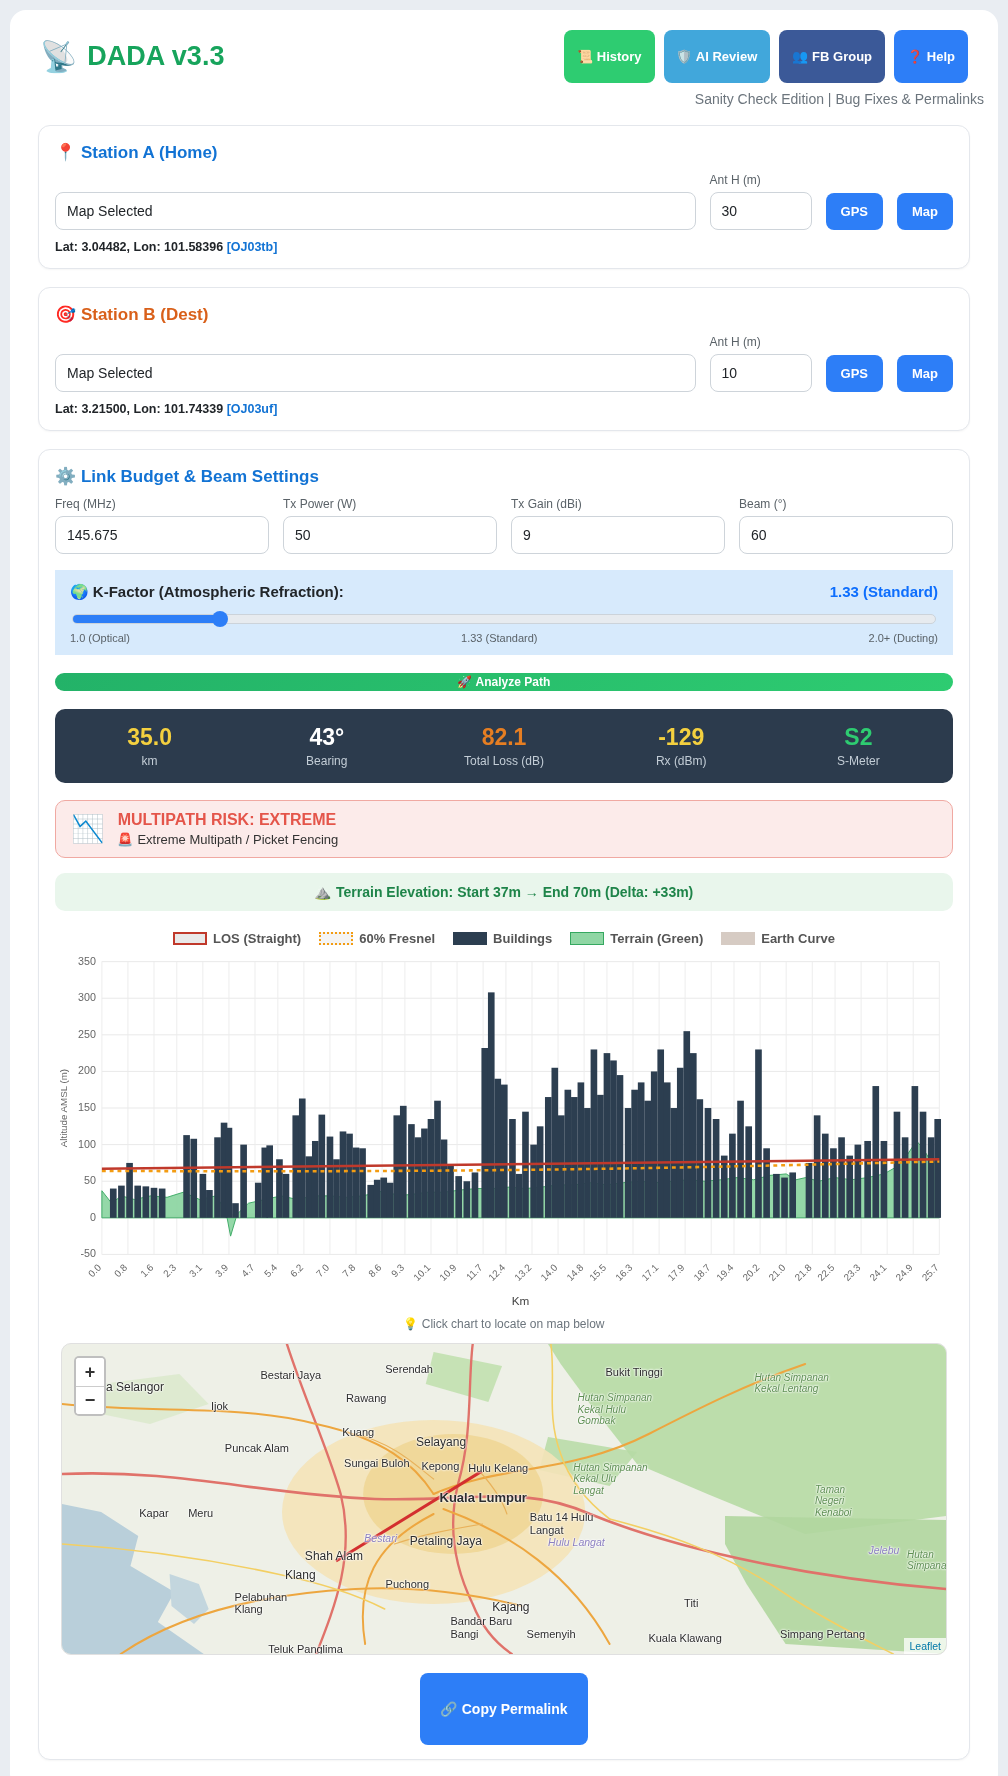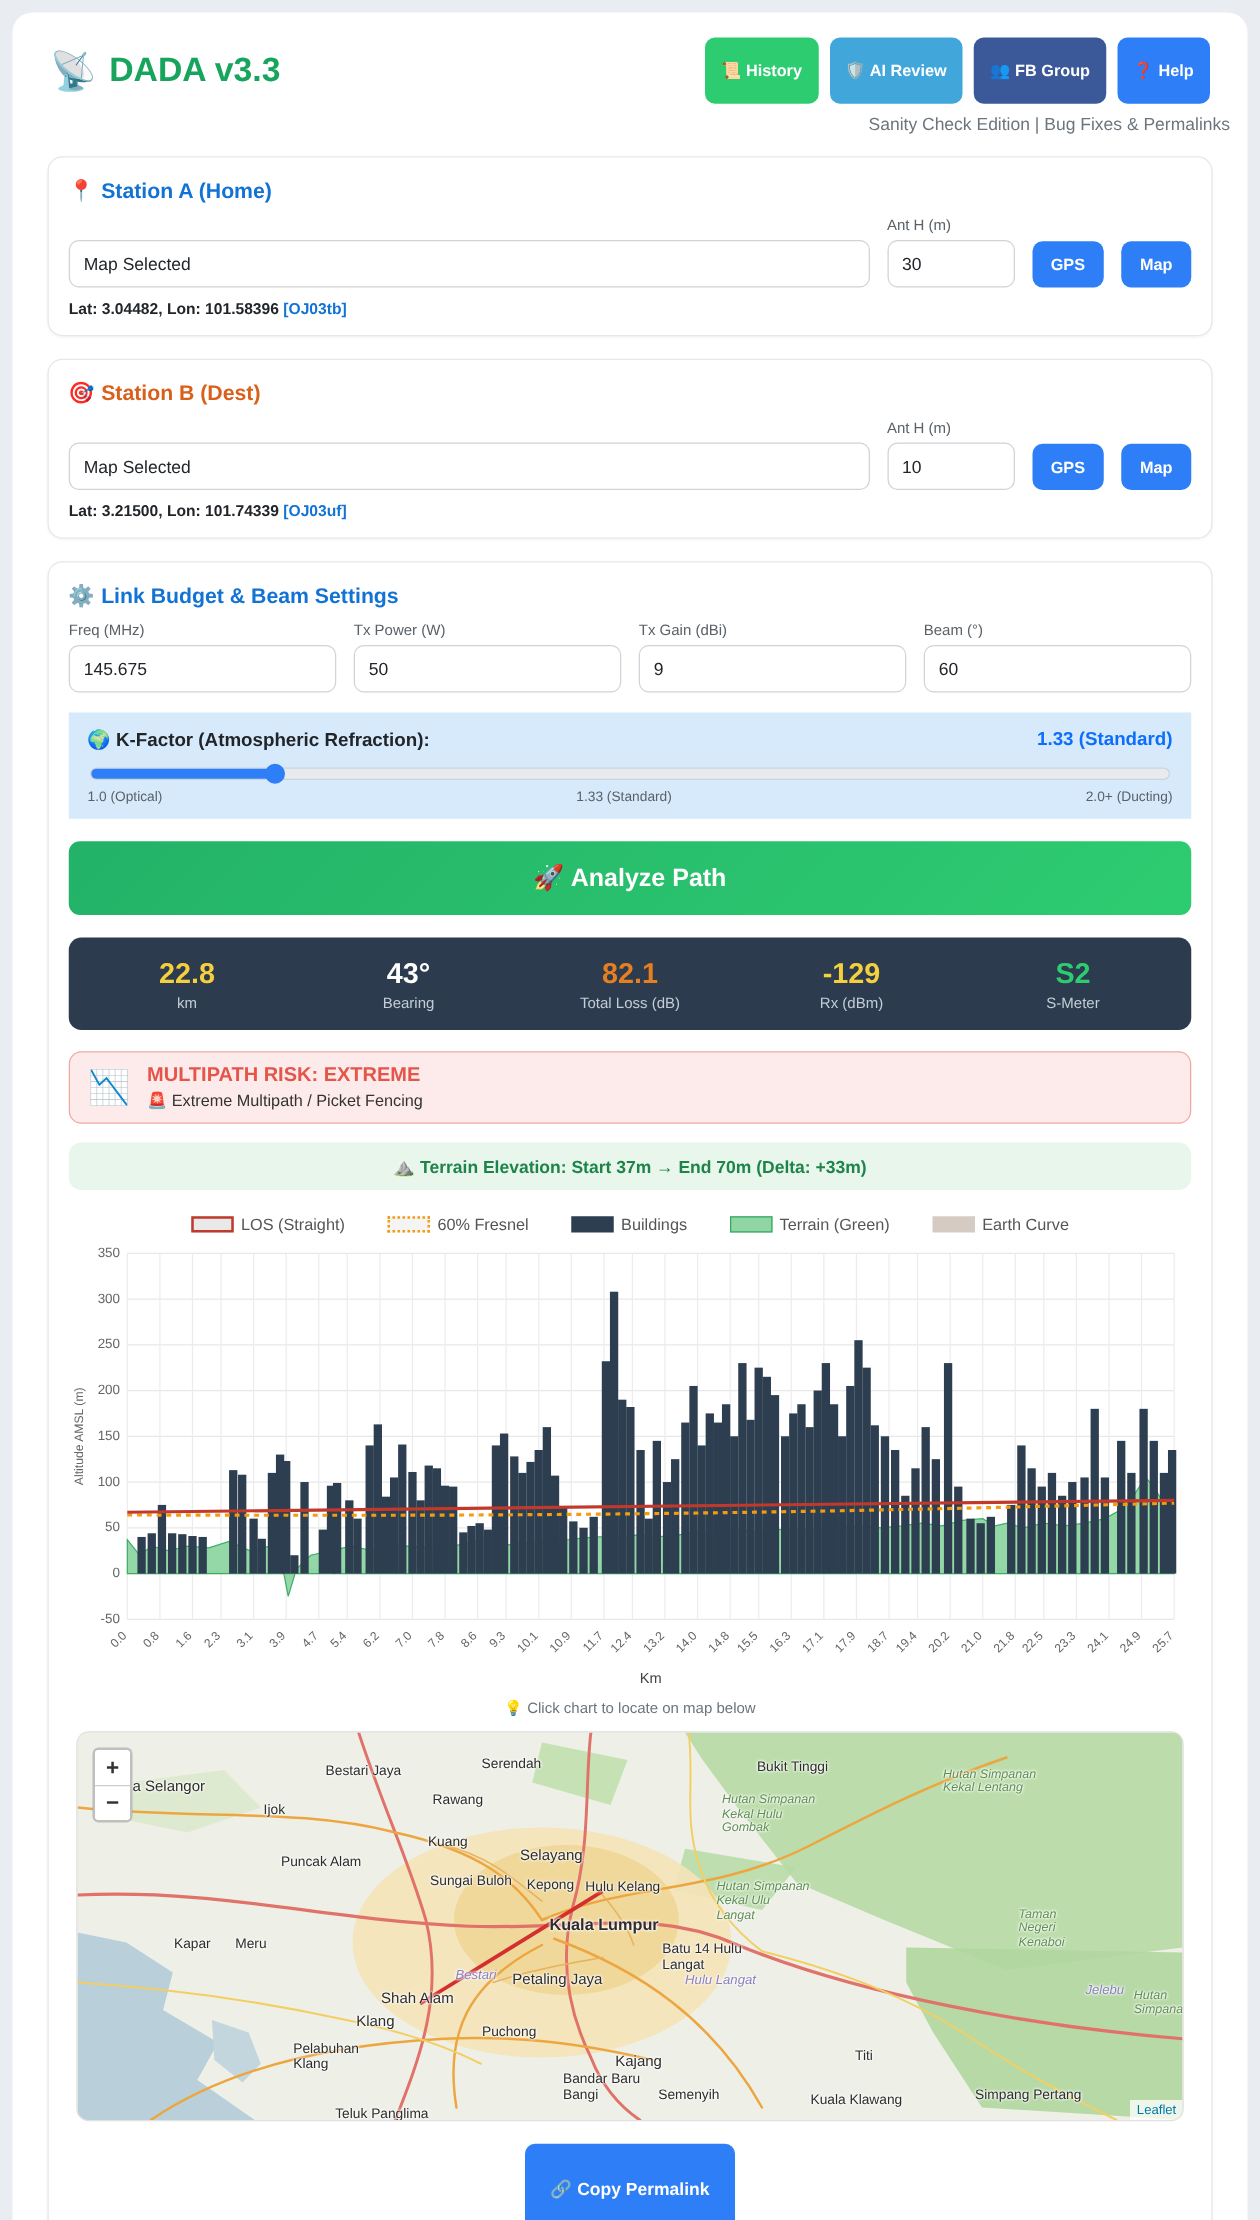--- a/index.html
+++ b/index.html
@@ -26,33 +26,33 @@
   .coords .grid{color:#1273d4;}
   
   .fields{display:grid;grid-template-columns:repeat(4,1fr);gap:14px;}
   .kpanel{background:#d7eafc;border-radius:0;padding:13px 15px 11px;margin-top:16px;}
   .krow{display:flex;justify-content:space-between;font-size:15px;font-weight:bold;color:#212529;}
   .kval{color:#0d6efd;}
   .slider{position:relative;height:8px;background:#e7ebef;border:1px solid #ccd3da;border-radius:5px;margin:13px 2px 4px;cursor:pointer;}
   .sfill{position:absolute;left:0;top:0;height:100%;background:#2d7ef7;border-radius:5px;}
   .sthumb{position:absolute;top:50%;transform:translate(-50%,-50%);width:16px;height:16px;border-radius:50%;background:#2d7ef7;}
   .kticks{display:flex;justify-content:space-between;font-size:11px;color:#5a6268;margin-top:8px;}
-  .analyze{display:block;width:100%;margin-top:18px;background:linear-gradient(135deg,#23b268,#2ecc71);color:#fff;font-size:20px;font-weight:bold;padding:17px;border-radius:9px;border:none;cursor:pointer;font-family:inherit;}
+  .analyze{display:block;width:100%;margin-top:18px;background:linear-gradient(135deg,#23b268,#2ecc71);color:#fff;font-size:12px;font-weight:bold;padding:2px;border-radius:9px;border:none;cursor:pointer;font-family:inherit;}
   .results{background:#2c3b4d;border-radius:10px;display:flex;margin-top:18px;padding:15px 6px;}
   .res{flex:1;text-align:center;}
   .res-v{font-size:23px;font-weight:bold;}
   .res-l{font-size:12px;color:#c3cdd6;margin-top:3px;}
   .alert-red{background:#fcebea;border:1px solid #f0a9a2;border-radius:10px;display:flex;gap:13px;align-items:center;padding:10px 15px;margin-top:17px;}
   .ar-ic{font-size:27px;}
   .ar-t{color:#e4554a;font-weight:bold;font-size:16px;}
   .ar-s{font-size:13px;color:#333;margin-top:3px;}
   .alert-green{background:#e9f6ec;border-radius:10px;text-align:center;color:#1e8449;font-weight:bold;font-size:14px;padding:11px;margin-top:15px;}
   
   .chart-wrap{margin-top:20px;}
-  .legend{display:flex;justify-content:center;gap:34px;align-items:center;font-size:13px;color:#555;flex-wrap:wrap;}
+  .legend{display:flex;justify-content:center;gap:18px;align-items:center;font-size:13px;color:#555;flex-wrap:wrap;font-weight:bold;}
   .sw{width:34px;height:13px;display:inline-block;margin-right:6px;vertical-align:-2px;box-sizing:border-box;}
   .sw-los{background:#e9e9e9;border:2px solid #c0392b;}
   .sw-fres{background:#f4f4f4;border:2px dotted #f39c12;}
   .sw-bld{background:#2c3e50;}
   .sw-ter{background:#8fd6a4;border:1px solid #35a860;}
   .sw-earth{background:#d6cbc3;}
   .hint{text-align:center;color:#6c757d;font-size:12px;margin:4px 0 12px;}
   
   .map{position:relative;height:310px;border-radius:10px;overflow:hidden;background:#eef0e7;margin:0 6px;border:1px solid #e0e0e0;}
   .map svg{position:absolute;inset:0;width:100%;height:100%;}
@@ -157,21 +157,21 @@
         </div>
     </div>
 
     <button class="analyze">
       <span>🚀</span>
       <span>Analyze Path</span>
     </button>
 
     <div class="results" id="results">
         <div class="res">
-          <div class="res-v" style="color: rgb(244, 208, 63);">22.8</div>
+          <div class="res-v" style="color: rgb(244, 208, 63);">35.0</div>
           <div class="res-l">km</div>
         </div>
         <div class="res">
           <div class="res-v" style="color: #ffffff;">43°</div>
           <div class="res-l">Bearing</div>
         </div>
         <div class="res">
           <div class="res-v" style="color: rgb(230, 126, 34);">82.1</div>
           <div class="res-l">Total Loss (dB)</div>
         </div>

